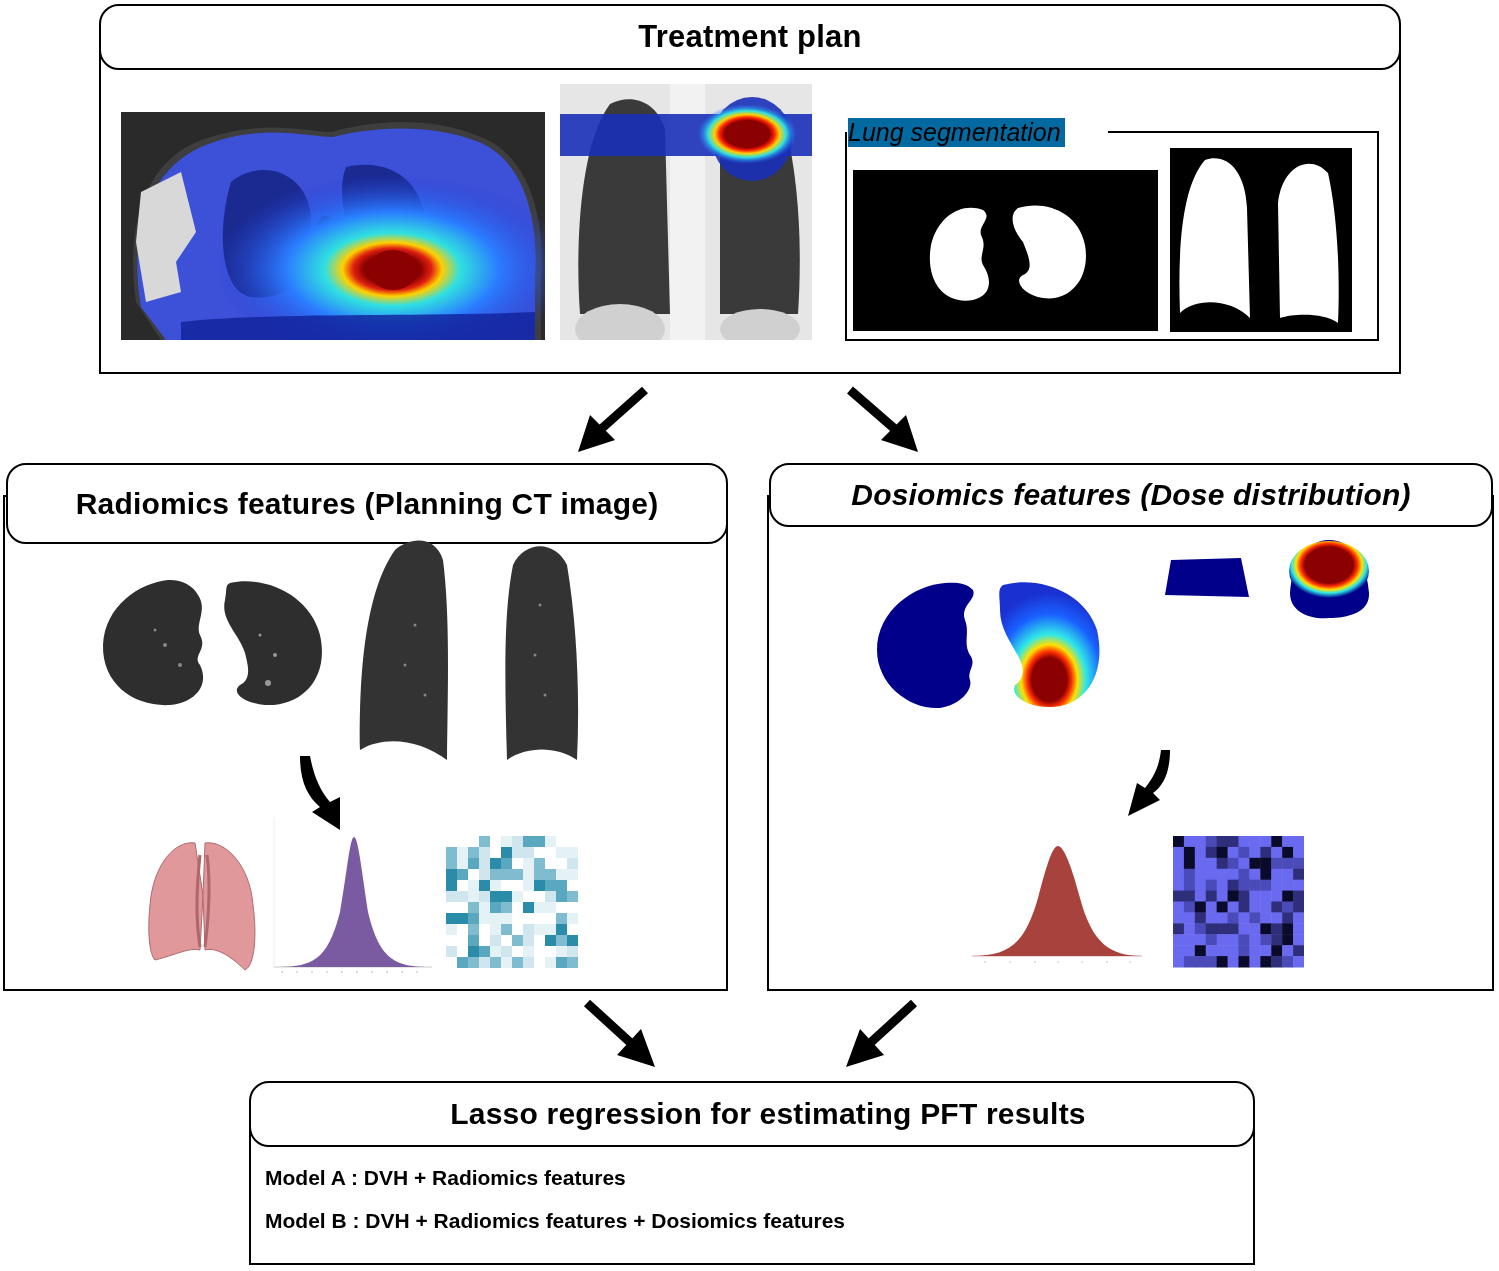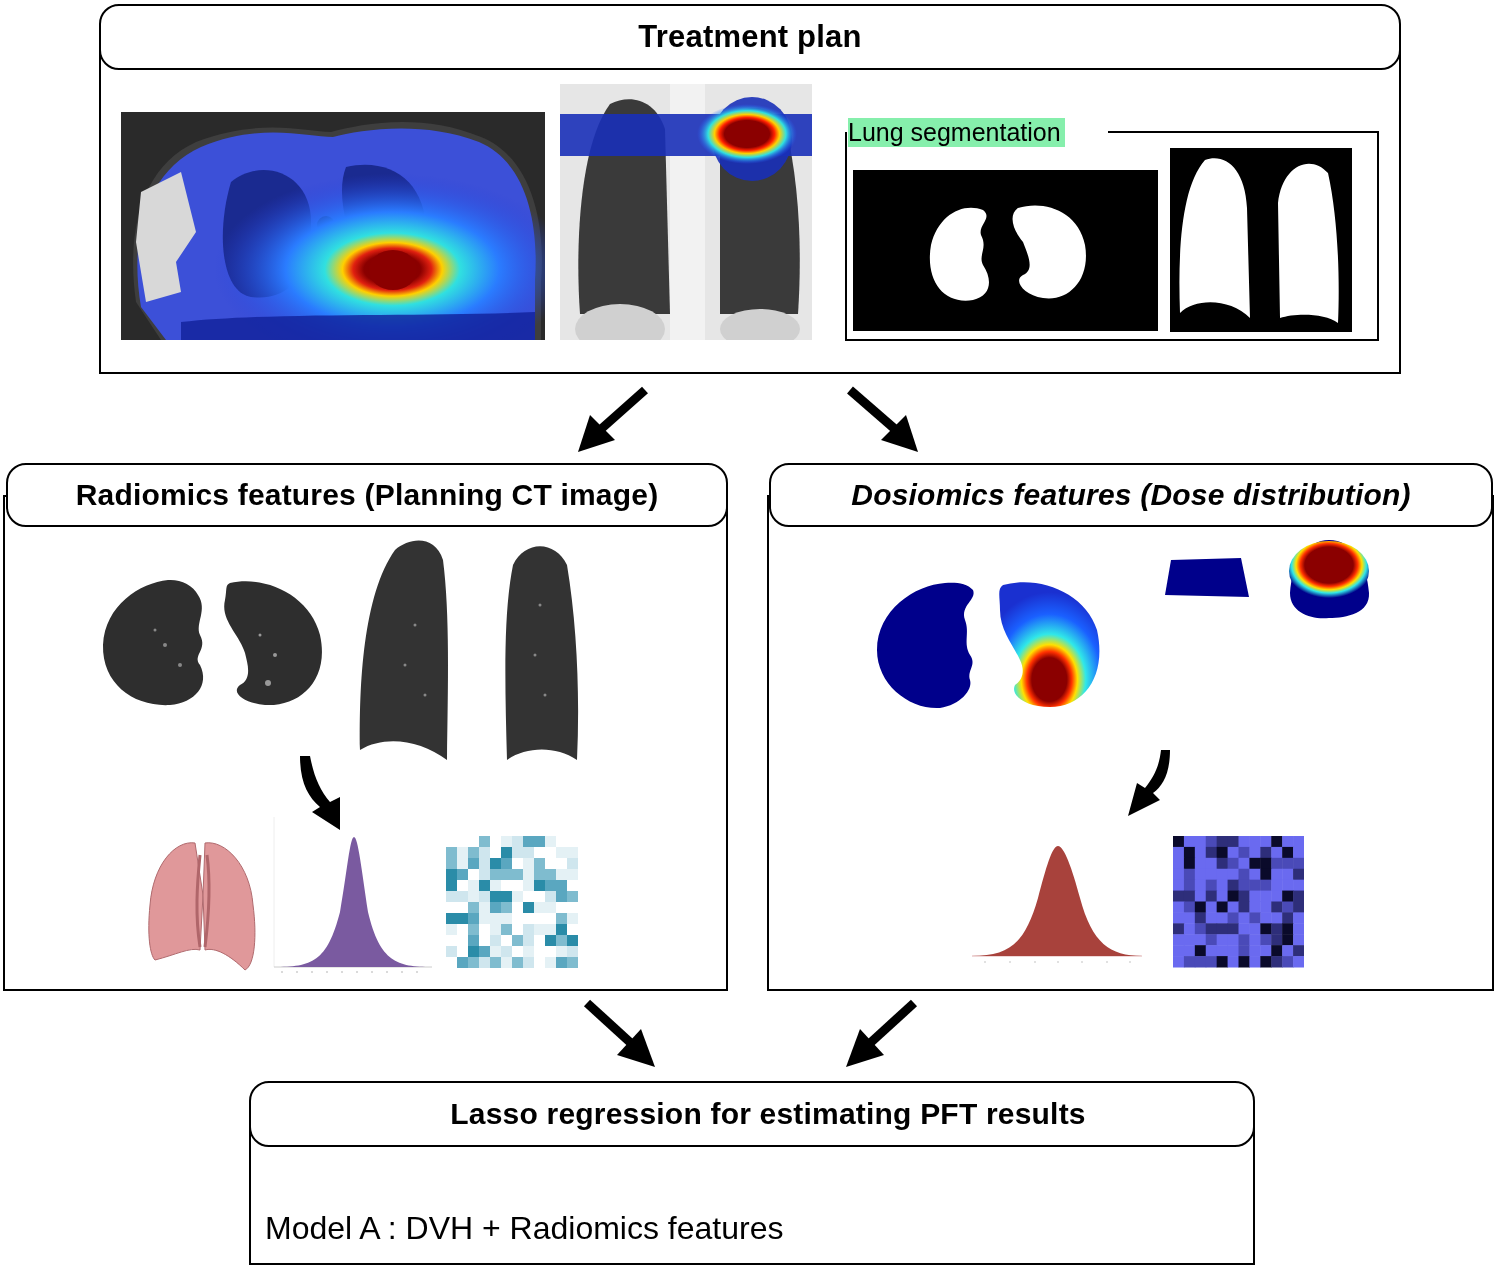--- a/index.html
+++ b/index.html
@@ -2,21 +2,21 @@
 <html><head>
 <meta charset="utf-8">
 <style>
   html, body { margin:0; padding:0; background:#ffffff; }
   body { width:1499px; height:1271px; position:relative; overflow:hidden; font-family:"Liberation Sans", sans-serif; color:#000; }
   .panel { position:absolute; border:2px solid #000; background:#fff; box-sizing:border-box; }
   .panel-head { position:absolute; border:2px solid #000; border-radius:20px; background:#fff; box-sizing:border-box; display:flex; align-items:center; justify-content:center; font-weight:bold; }
   .abs { position:absolute; }
   .title-text { font-weight:bold; white-space:nowrap; letter-spacing:0.2px; }
   svg { display:block; }
-  .model-line { position:absolute; left:14px; font-weight:normal; font-size:32px; white-space:nowrap;margin-top:44px; }
+  .model-line { position:absolute; left:14px; font-weight:bold; font-size:21px; white-space:nowrap; }
 </style>
 </head>
 <body>
 
 <div class="panel" style="left:99px; top:36px; width:1302px; height:338px;"></div>
 <div class="panel-head" style="left:99px; top:4px; width:1302px; height:66px;">
   <span class="title-text" style="font-size:31px;">Treatment plan</span>
 </div>
 
 <div class="abs" style="left:121px; top:112px; width:424px; height:228px;">
@@ -64,21 +64,21 @@
     <ellipse cx="60" cy="245" rx="45" ry="25" fill="#d0d0d0"></ellipse>
     <ellipse cx="200" cy="245" rx="40" ry="20" fill="#d0d0d0"></ellipse>
     <rect x="0" y="30" width="252" height="42" fill="#1a30b8" opacity="0.9"></rect>
     <ellipse cx="192" cy="55" rx="40" ry="42" fill="#1a30b8" opacity="0.9"></ellipse>
     <ellipse cx="187" cy="50" rx="50" ry="30" fill="url(#corDose)"></ellipse>
   </svg>
 </div>
 
 <div class="abs" style="left:845px; top:132px; width:534px; height:209px; border-left:2px solid #000; border-right:2px solid #000; border-bottom:2px solid #000; box-sizing:border-box;"></div>
 <div class="abs" style="left:1108px; top:131px; width:271px; height:2px; background:#000;"></div>
-<div class="abs" style="left:848px; top:118px; font-size:25px; background:#86efac; padding-right:4px; white-space:nowrap;">Lung segmentation</div>
+<div class="abs" style="left:848px; top:118px; font-size:25px; background:#0369a1; padding-right:4px; white-space:nowrap;font-style:italic;">Lung segmentation</div>
 
 <div class="abs" style="left:853px; top:170px; width:305px; height:161px;">
   <svg width="305" height="161" viewBox="0 0 305 161">
     <rect width="305" height="161" fill="#000"></rect>
     <path d="M130,40 C110,32 85,45 78,75 C72,110 90,135 120,130 C138,126 140,110 130,95 C125,85 135,78 128,65 C125,55 140,48 130,40 Z" fill="#fff"></path>
     <path d="M165,38 C190,30 225,40 232,75 C238,110 215,132 190,128 C170,125 160,110 170,105 C182,100 175,85 170,72 C160,60 155,45 165,38 Z" fill="#fff"></path>
   </svg>
 </div>
 <div class="abs" style="left:1170px; top:148px; width:182px; height:184px;">
   <svg width="182" height="184" viewBox="0 0 182 184">
@@ -95,21 +95,21 @@
   </svg>
 </div>
 <div class="abs" style="left:838px; top:380px; width:90px; height:75px;">
   <svg width="90" height="75" viewBox="0 0 90 75">
     <line x1="12" y1="10" x2="58" y2="50" stroke="#000" stroke-width="9"></line>
     <polygon points="80,72 68,35 43,60" fill="#000"></polygon>
   </svg>
 </div>
 
 <div class="panel" style="left:3px; top:495px; width:725px; height:496px;"></div>
-<div class="panel-head" style="left:6px; top:463px; width:722px; height:64px;align-items:center;">
+<div class="panel-head" style="left:6px; top:463px; width:722px; height:81px;align-items:center;">
   <span class="title-text" style="font-size:30px;">Radiomics features (Planning CT image)</span>
 </div>
 
 <div class="abs" style="left:100px; top:575px; width:225px; height:135px;">
   <svg width="225" height="135" viewBox="0 0 225 135">
     <path d="M68,5 C40,8 5,30 3,70 C2,110 35,132 70,130 C95,128 110,110 100,90 C92,80 108,75 100,60 C95,48 108,35 98,20 C93,10 80,4 68,5 Z" fill="#2e2e2e"></path>
     <path d="M130,8 C165,0 210,20 220,60 C230,105 200,132 165,130 C145,128 130,118 140,110 C152,104 148,90 145,78 C140,60 120,45 125,25 C127,15 125,10 130,8 Z" fill="#2e2e2e"></path>
     <circle cx="65" cy="70" r="2" fill="#888"></circle>
       <circle cx="55" cy="55" r="1.5" fill="#888"></circle>
       <circle cx="80" cy="90" r="2" fill="#888"></circle>
@@ -530,16 +530,17 @@
 </div>
 <div class="abs" style="left:838px; top:993px; width:90px; height:78px;">
   <svg width="90" height="78" viewBox="0 0 90 78">
     <line x1="76" y1="10" x2="30" y2="52" stroke="#000" stroke-width="9"></line>
     <polygon points="8,74 22,36 46,62" fill="#000"></polygon>
   </svg>
 </div>
 
 <div class="panel" style="left:249px; top:1112px; width:1006px; height:153px;">
   <div class="model-line" style="top:52px;">Model A : DVH + Radiomics features</div>
+  <div class="model-line" style="top:95px;">Model B : DVH + Radiomics features + Dosiomics features</div>
 </div>
 <div class="panel-head" style="left:249px; top:1081px; width:1006px; height:66px;padding-left:32px;">
   <span class="title-text" style="font-size:30px;">Lasso regression for estimating PFT results</span>
 </div>
 
 </body></html>

